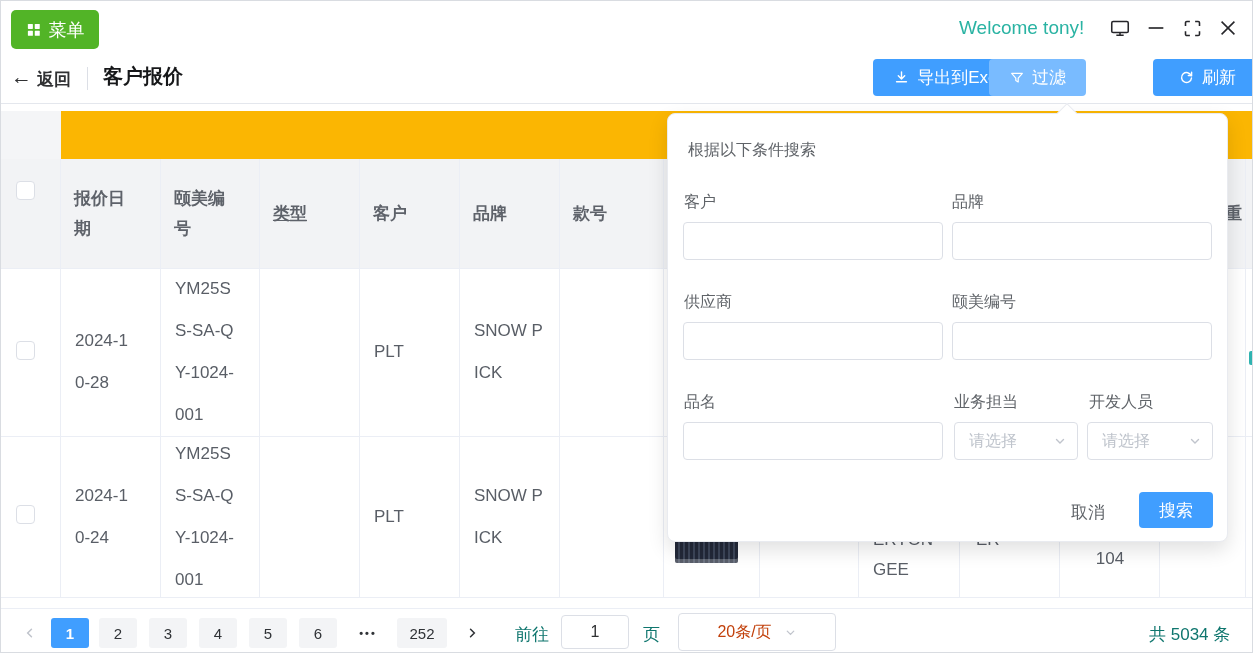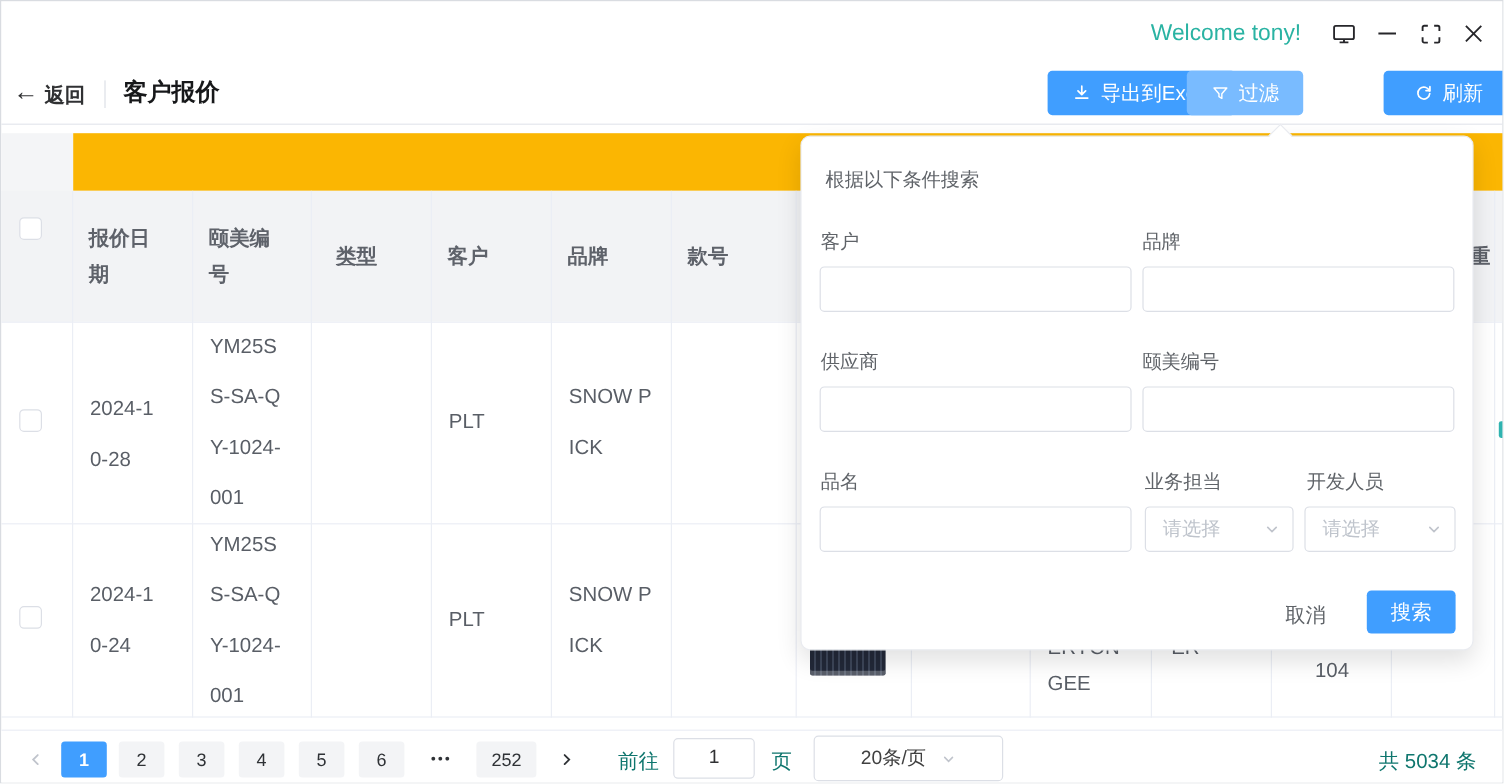--- a/index.html
+++ b/index.html
@@ -67,28 +67,39 @@
     font-size:15px; display:flex; align-items:center; justify-content:center; cursor:pointer; }
   .pg.active { background:#409eff; color:#fff; font-weight:700; }
   .pg.nav { background:#fff; }
   .pg.nav.disabled { color:#c0c4cc; cursor:default; }
   .pg.dots { background:#fff; letter-spacing:2px; font-size:11px; font-weight:700; }
   .goto-label, .page-unit, .total { position:absolute; top:14px; font-size:17px; color:#0f766e; }
   .goto-input { position:absolute; left:560px; top:6px; width:68px; height:34px; border:1px solid #dcdfe6;
     border-radius:4px; text-align:center; font-size:16px; color:#303133; font-family:inherit; outline:none; }
   .size-select { position:absolute; left:677px; top:4px; width:158px; height:38px; border:1px solid #dcdfe6;
     border-radius:4px; display:flex; align-items:center; justify-content:center; gap:12px; cursor:pointer; }
-  .size-select .txt { font-size:16px; color:#404040; }
+  .size-select .txt { font-size:16px; color:#c2410c; }
   svg { display:block; }
 </style>
 </head>
 <body>
 
 <div class="screen">
 
+  <button class="abs menu-btn">
+    <span>
+      <svg width="15" height="15" viewBox="0 0 24 24" fill="#fff">
+        <rect x="3" y="3" width="8" height="8" rx="1"></rect>
+          <rect x="14" y="3" width="8" height="8" rx="1"></rect>
+        <rect x="3" y="14" width="8" height="8" rx="1"></rect>
+          <rect x="14" y="14" width="8" height="8" rx="1"></rect>
+      </svg>
+    </span>
+    <span>菜单</span>
+  </button>
 
   <div class="abs welcome">Welcome tony!</div>
 
   <div class="abs winicon" style="left:1107px;">
     <svg width="22" height="22" viewBox="0 0 24 24" fill="none" stroke="currentColor" stroke-width="1.7">
       <rect x="3" y="5" width="18" height="12" rx="1.5"></rect>
         <path d="M12 17v3M8 20h8"></path>
     </svg>
   </div>
   <div class="abs winicon" style="left:1143px;">
@@ -145,21 +156,21 @@
     <div class="abs header-bg"></div>
 
     <span class="abs checkbox" style="left:15px; top:70px;"></span>
 
     <div class="abs hcell" style="left:60px;  width:100px;">
         <span style="width:56px;">报价日期</span>
       </div>
     <div class="abs hcell" style="left:160px; width:99px;">
         <span style="width:56px;">颐美编号</span>
       </div>
-    <div class="abs hcell" style="left:266px; width:100px;text-decoration:underline;">
+    <div class="abs hcell" style="left:259px; width:100px;text-decoration:underline;">
         <span>类型</span>
       </div>
     <div class="abs hcell" style="left:359px; width:100px;">
         <span>客户</span>
       </div>
     <div class="abs hcell" style="left:459px; width:100px;">
         <span>品牌</span>
       </div>
     <div class="abs hcell" style="left:559px; width:104px;">
         <span>款号</span>

